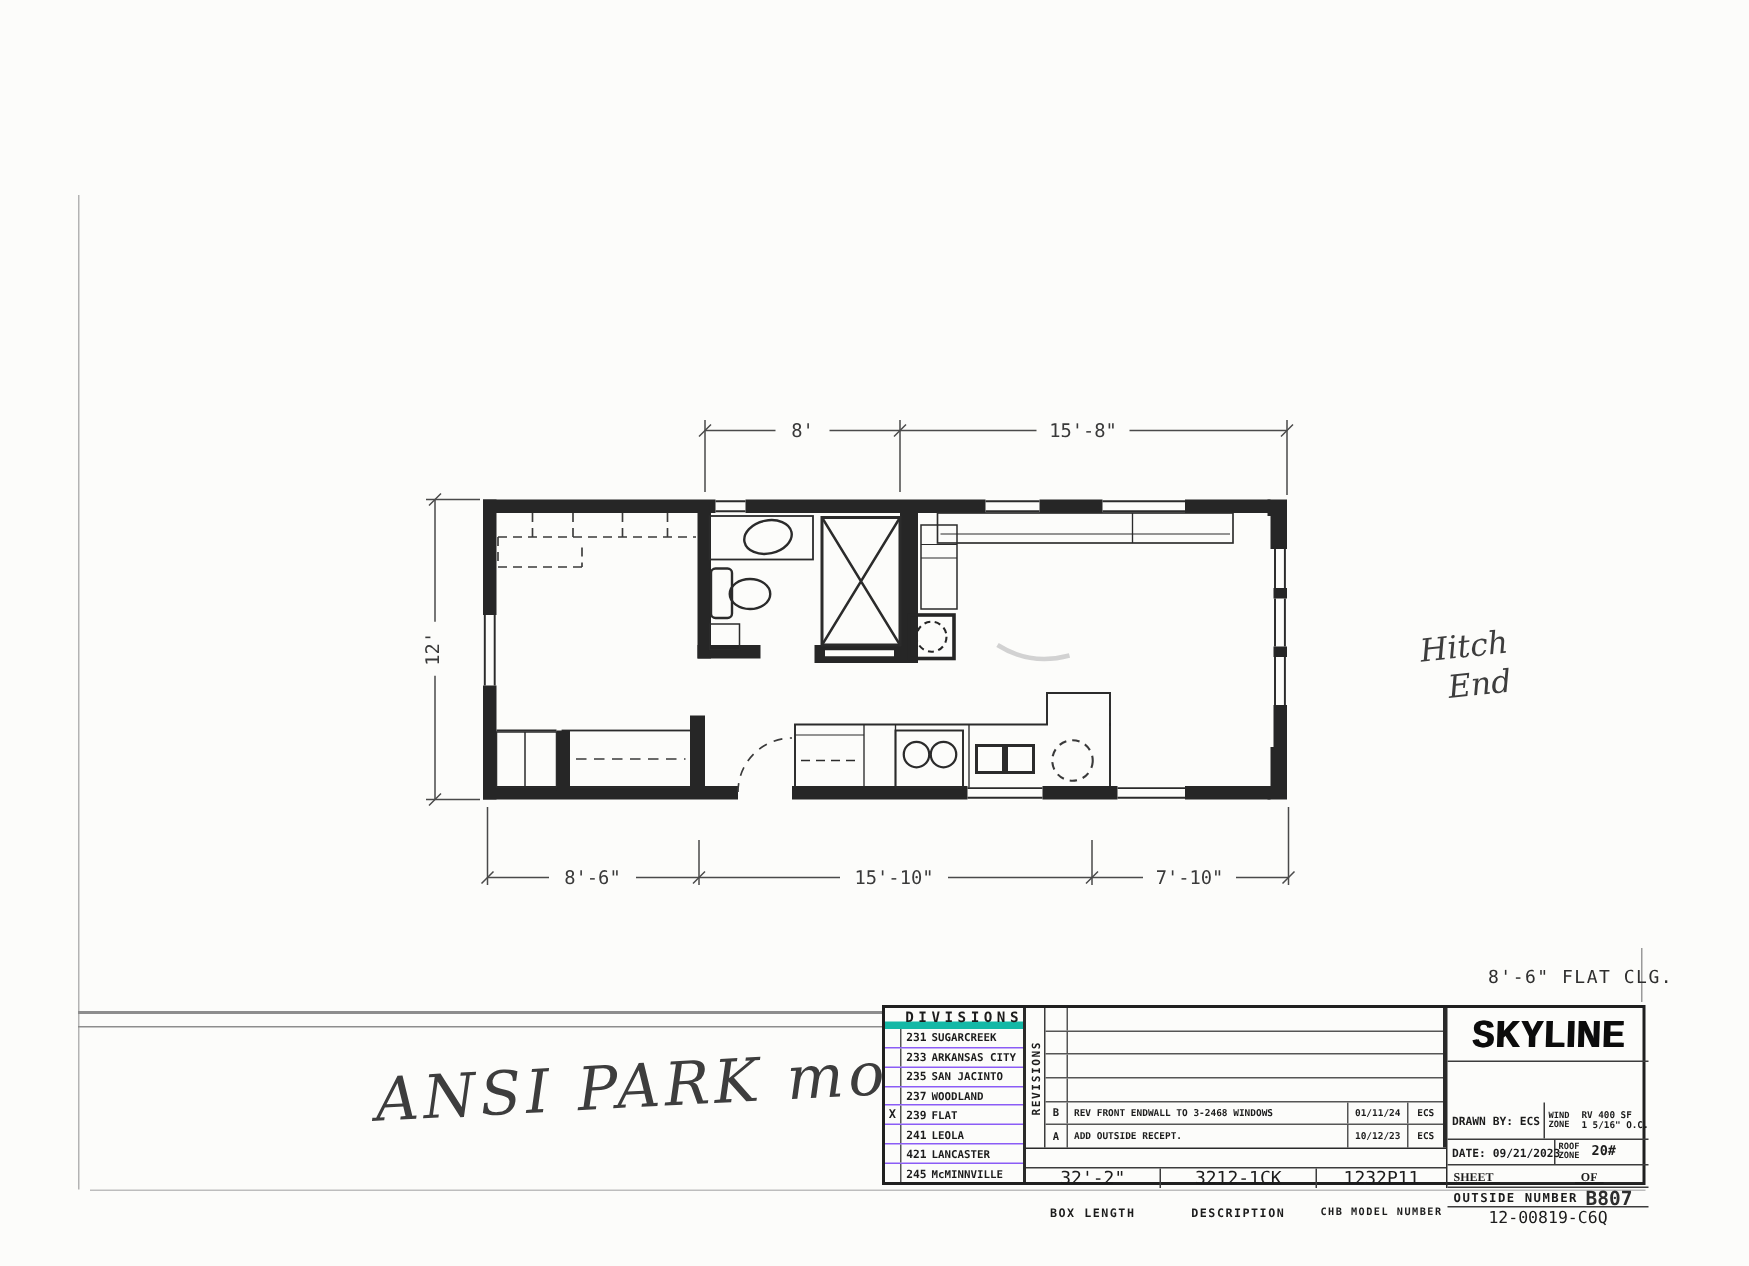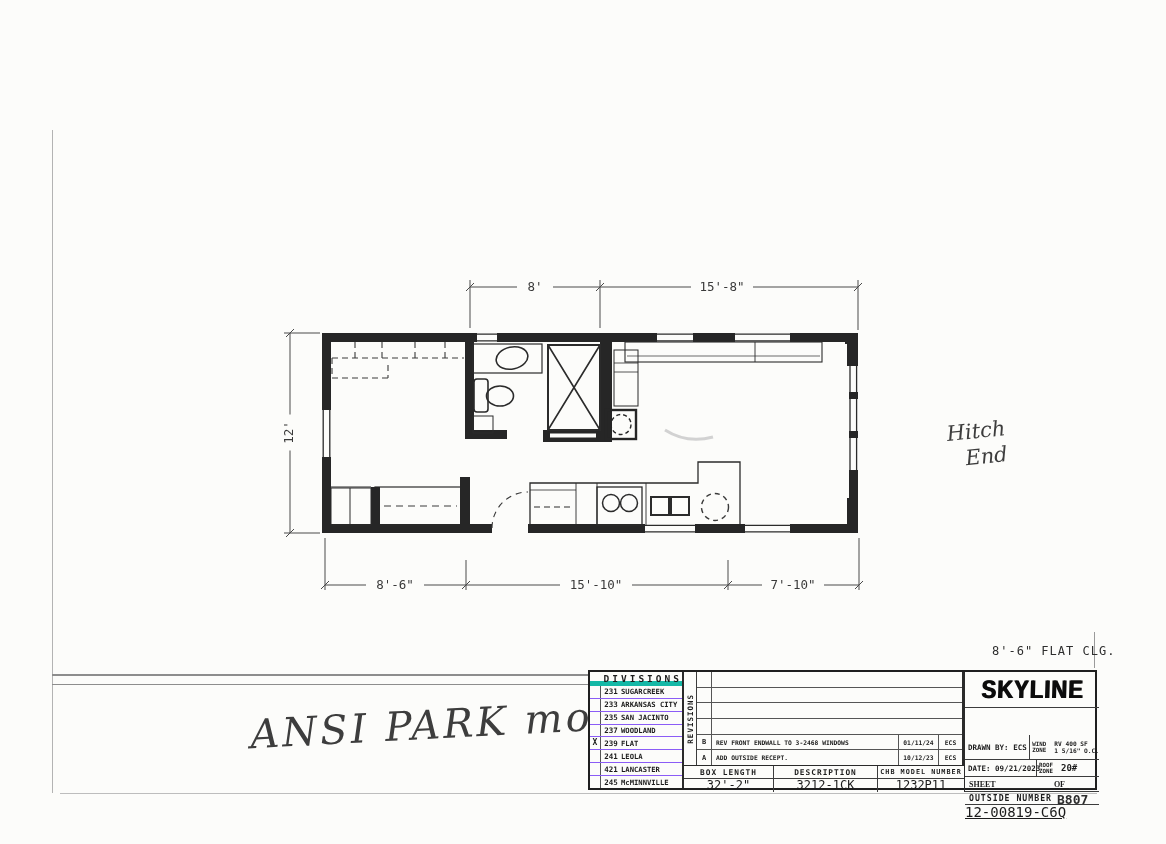--- a/index.html
+++ b/index.html
@@ -43,21 +43,21 @@
            display:flex;align-items:center;justify-content:center;font-weight:bold;}
   .rdesc{flex:1;font-size:6.3px;padding-left:4px;white-space:nowrap;overflow:hidden;font-weight:bold;}
   .rdate{width:40px;height:100%;border-left:1px solid #555;font-size:6.3px;display:flex;
          align-items:center;justify-content:center;font-weight:bold;}
   .rby{width:24px;height:100%;border-left:1px solid #555;font-size:6.3px;display:flex;
        align-items:center;justify-content:center;font-weight:bold;}
   .botband{position:absolute;left:94px;top:93px;width:280px;height:27px;border-top:1px solid #2a2a2a;}
   .bb-h{display:flex;height:13px;border-bottom:1px solid #3c3c3c;}
   .bb-v{display:flex;height:13px;}
   .bb-c{border-right:1px solid #3c3c3c;text-align:center;font-weight:bold;}
-  .bb-h .bb-c{font-size:7.8px;line-height:13px;letter-spacing:1px;}
+  .bb-h .bb-c{font-size:7.8px;line-height:13px;letter-spacing:1px;margin-top:36px;}
   .bb-v .bb-c{font-size:12px;line-height:13px;font-weight:normal;}
   .w90{width:90px;} .w104{width:104px;} .w86{width:86px;border-right:none;}
   .rsec{position:absolute;left:374px;top:0;width:135px;height:120px;border-left:1px solid #2a2a2a;}
   .logo-row{height:36px;border-bottom:1px solid #3c3c3c;display:flex;align-items:center;
             justify-content:center;}
   .logo{font-family:"Liberation Sans", sans-serif;font-weight:900;font-size:22px;letter-spacing:1px;
         color:#0c0c0c;transform:scaleY(1.15) skewX(-2deg);text-shadow:1.2px 0 #0c0c0c;}
   .drawn-row{height:25px;border-bottom:1px solid #3c3c3c;display:flex;margin-top:27px;}
   .date-row{height:17px;border-bottom:1px solid #3c3c3c;display:flex;}
   .lcell{width:72px;border-right:1px solid #3c3c3c;font-size:7.5px;font-weight:bold;display:flex;
@@ -65,21 +65,21 @@
   .zcell{flex:1;display:flex;align-items:center;}
   .zlab{width:24px;font-size:5.8px;font-weight:bold;line-height:1.1;padding-left:2px;}
   .zval{flex:1;font-size:6.2px;font-weight:bold;line-height:1.2;white-space:nowrap;}
   .zbig{font-size:9px;font-weight:bold;}
   .sheet-row{height:15px;border-bottom:1px solid #3c3c3c;display:flex;align-items:flex-end;
              padding:0 4px 2px 4px;font-size:8px;font-weight:bold;font-family:Liberation Serif, serif;}
   .uline{border-bottom:1px solid #2a2a2a;height:9px;}
   .u1{flex:1;margin:0 4px;} .u2{width:26px;margin-left:4px;}
   .dn-h{height:13px;border-bottom:1px solid #3c3c3c;font-size:8.2px;font-weight:bold;
         letter-spacing:1px;line-height:13px;padding-left:4px;}
-  .dn-v{height:14px;font-size:14px;text-align:left;line-height:14px;text-decoration:underline;}
+  .dn-v{height:14px;font-size:11px;text-align:center;line-height:14px;}
 </style>
 </head>
 <body>
 
 <div id="page">
 
   <div class="line" style="left:52px;top:130px;width:1px;height:663px;background:#b3b3b3;"></div>
   <div class="line" style="left:52px;top:674px;width:537px;height:2px;background:#8d8d8d;"></div>
   <div class="line" style="left:52px;top:684px;width:537px;height:1px;background:#8d8d8d;"></div>
   <div class="line" style="left:60px;top:793px;width:1037px;height:1px;background:#bdbdbd;"></div>

